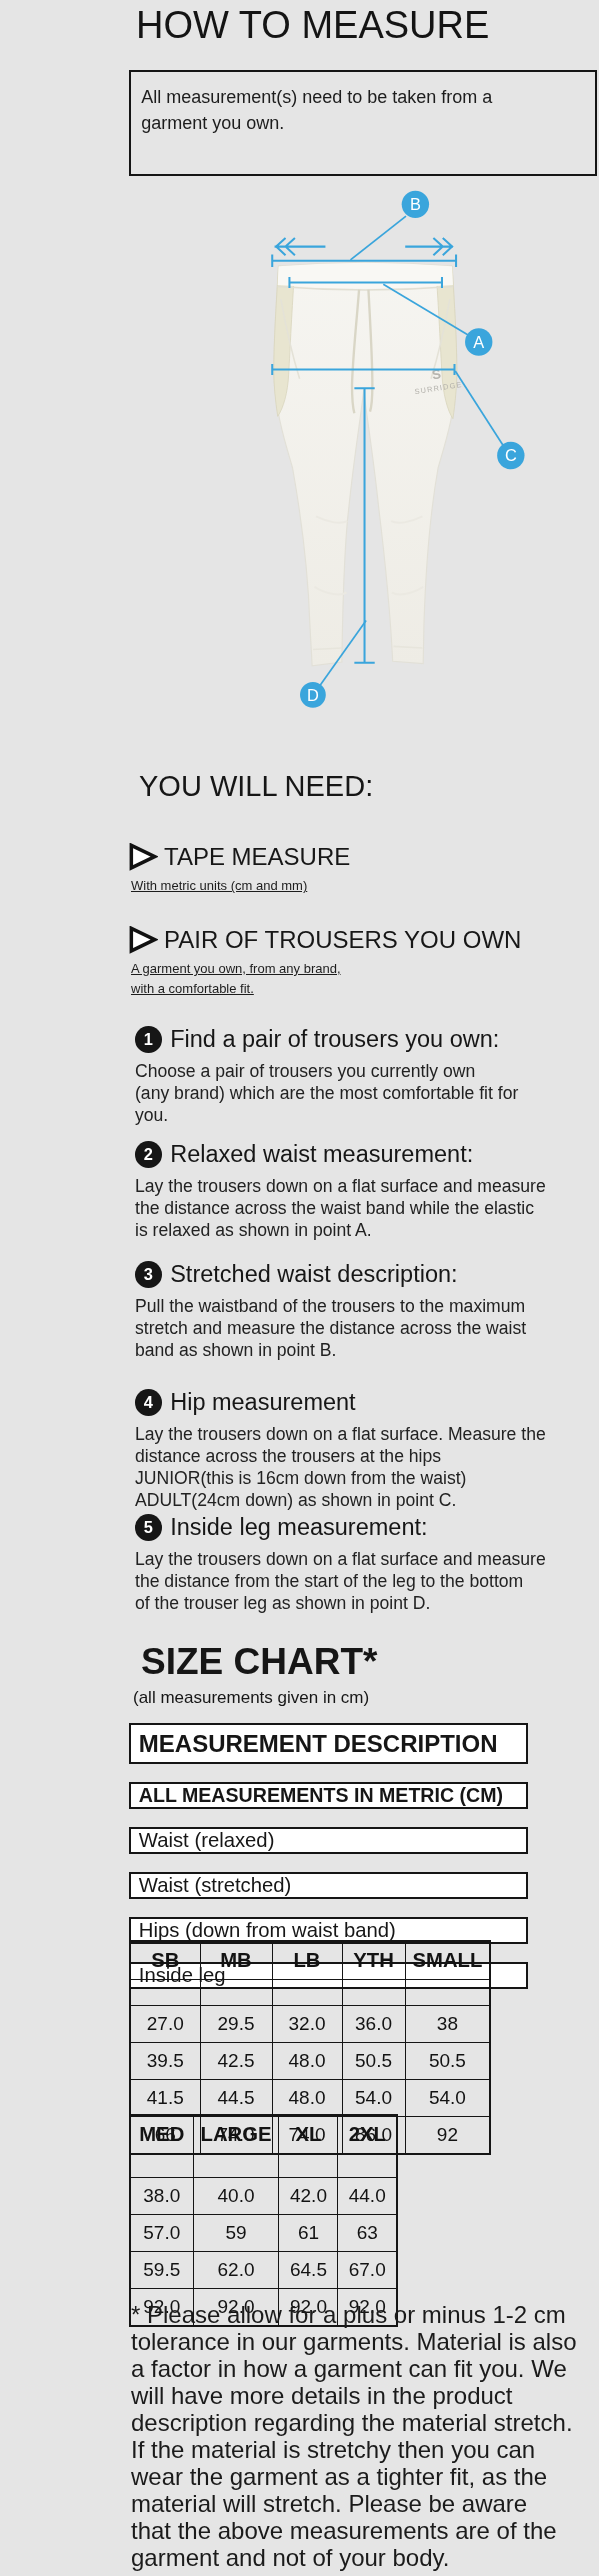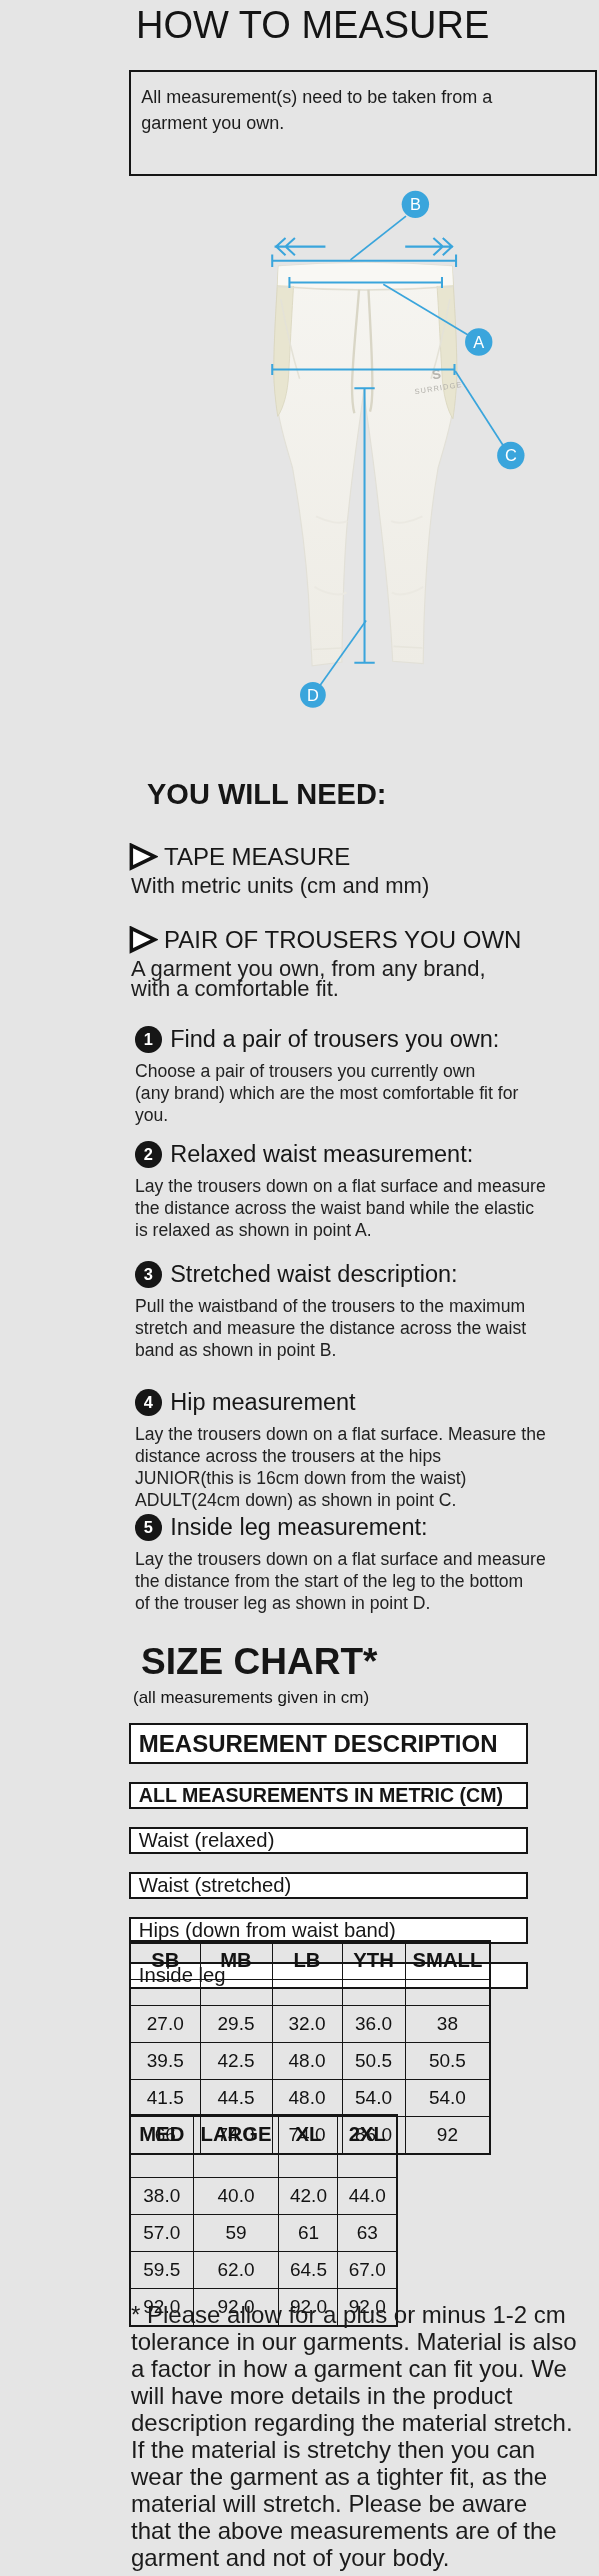--- a/index.html
+++ b/index.html
@@ -25,21 +25,21 @@
   .blue-ln{stroke:var(--accent);stroke-width:2.6;fill:none;stroke-linecap:butt;}
   .blue-thin{stroke:var(--accent);stroke-width:2.2;fill:none;}
   .blue-dot{fill:var(--accent);}
   .marker-letter{fill:#ffffff;font-size:21px;font-family:"Liberation Sans",sans-serif;text-anchor:middle;}
   .logo-s{fill:#b7b5af;font-size:17px;font-weight:bold;text-anchor:middle;font-family:"Liberation Sans",sans-serif;}
   .logo-text{fill:#b3b1ab;font-size:9.5px;letter-spacing:1.5px;text-anchor:middle;font-family:"Liberation Sans",sans-serif;}
 
   .ywn-heading{left:131px;top:763px;font-size:29px;line-height:31px;}
   .need-icon{width:30px;height:28px;}
   .need-label{font-size:24px;line-height:28px;color:#171717;}
-  .need-desc{font-size:22px;line-height:20.3px;color:#1d1d1d;}
+  .need-desc{font-size:13px;line-height:20.3px;color:#1d1d1d;text-decoration:underline;}
 
   .step{left:135px;width:422px;}
   .step-head{display:flex;align-items:center;gap:8.6px;}
   .num-circle{
     width:26.6px;height:26.6px;border-radius:50%;background:#161616;flex:0 0 26.6px;
     display:flex;align-items:center;justify-content:center;
     color:#fff;font-size:16.4px;font-weight:bold;
   }
   .step-title{font-size:23.5px;line-height:26.6px;color:#161616;}
   .step-body{margin:7px 0 0 0;font-size:17.6px;line-height:22px;color:#222;}
@@ -143,21 +143,21 @@
       <circle class="blue-dot" cx="653" cy="352" r="17.5"></circle>
       <text class="marker-letter" x="653" y="359.5">C</text>
 
       <path class="blue-ln" d="M466,266 L466,617 M453,266 L479,266 M453,617 L479,617"></path>
       <path class="blue-thin" d="M409,646 L468,563"></path>
       <circle class="blue-dot" cx="400" cy="658" r="16.5"></circle>
       <text class="marker-letter" x="400" y="665.5">D</text>
     </g>
   </svg>
 
-  <h2 class="abs ywn-heading" style="margin:16px;font-weight:bold;">YOU WILL NEED:</h2>
+  <h2 class="abs ywn-heading" style="margin:8px;font-weight:normal;">YOU WILL NEED:</h2>
 
   <svg class="abs need-icon" style="left:128px;top:843px;" viewBox="0 0 38 36">
     <polygon points="4,3 34,17.5 4,32" fill="#fff" stroke="#111" stroke-width="4.5"></polygon>
   </svg>
   <div class="abs need-label" style="left:164px;top:843px;">TAPE MEASURE</div>
   <div class="abs need-desc pre" style="left:131px;top:876px;">With metric units (cm and mm)</div>
 
   <svg class="abs need-icon" style="left:128px;top:926px;" viewBox="0 0 38 36">
     <polygon points="4,3 34,17.5 4,32" fill="#fff" stroke="#111" stroke-width="4.5"></polygon>
   </svg>

